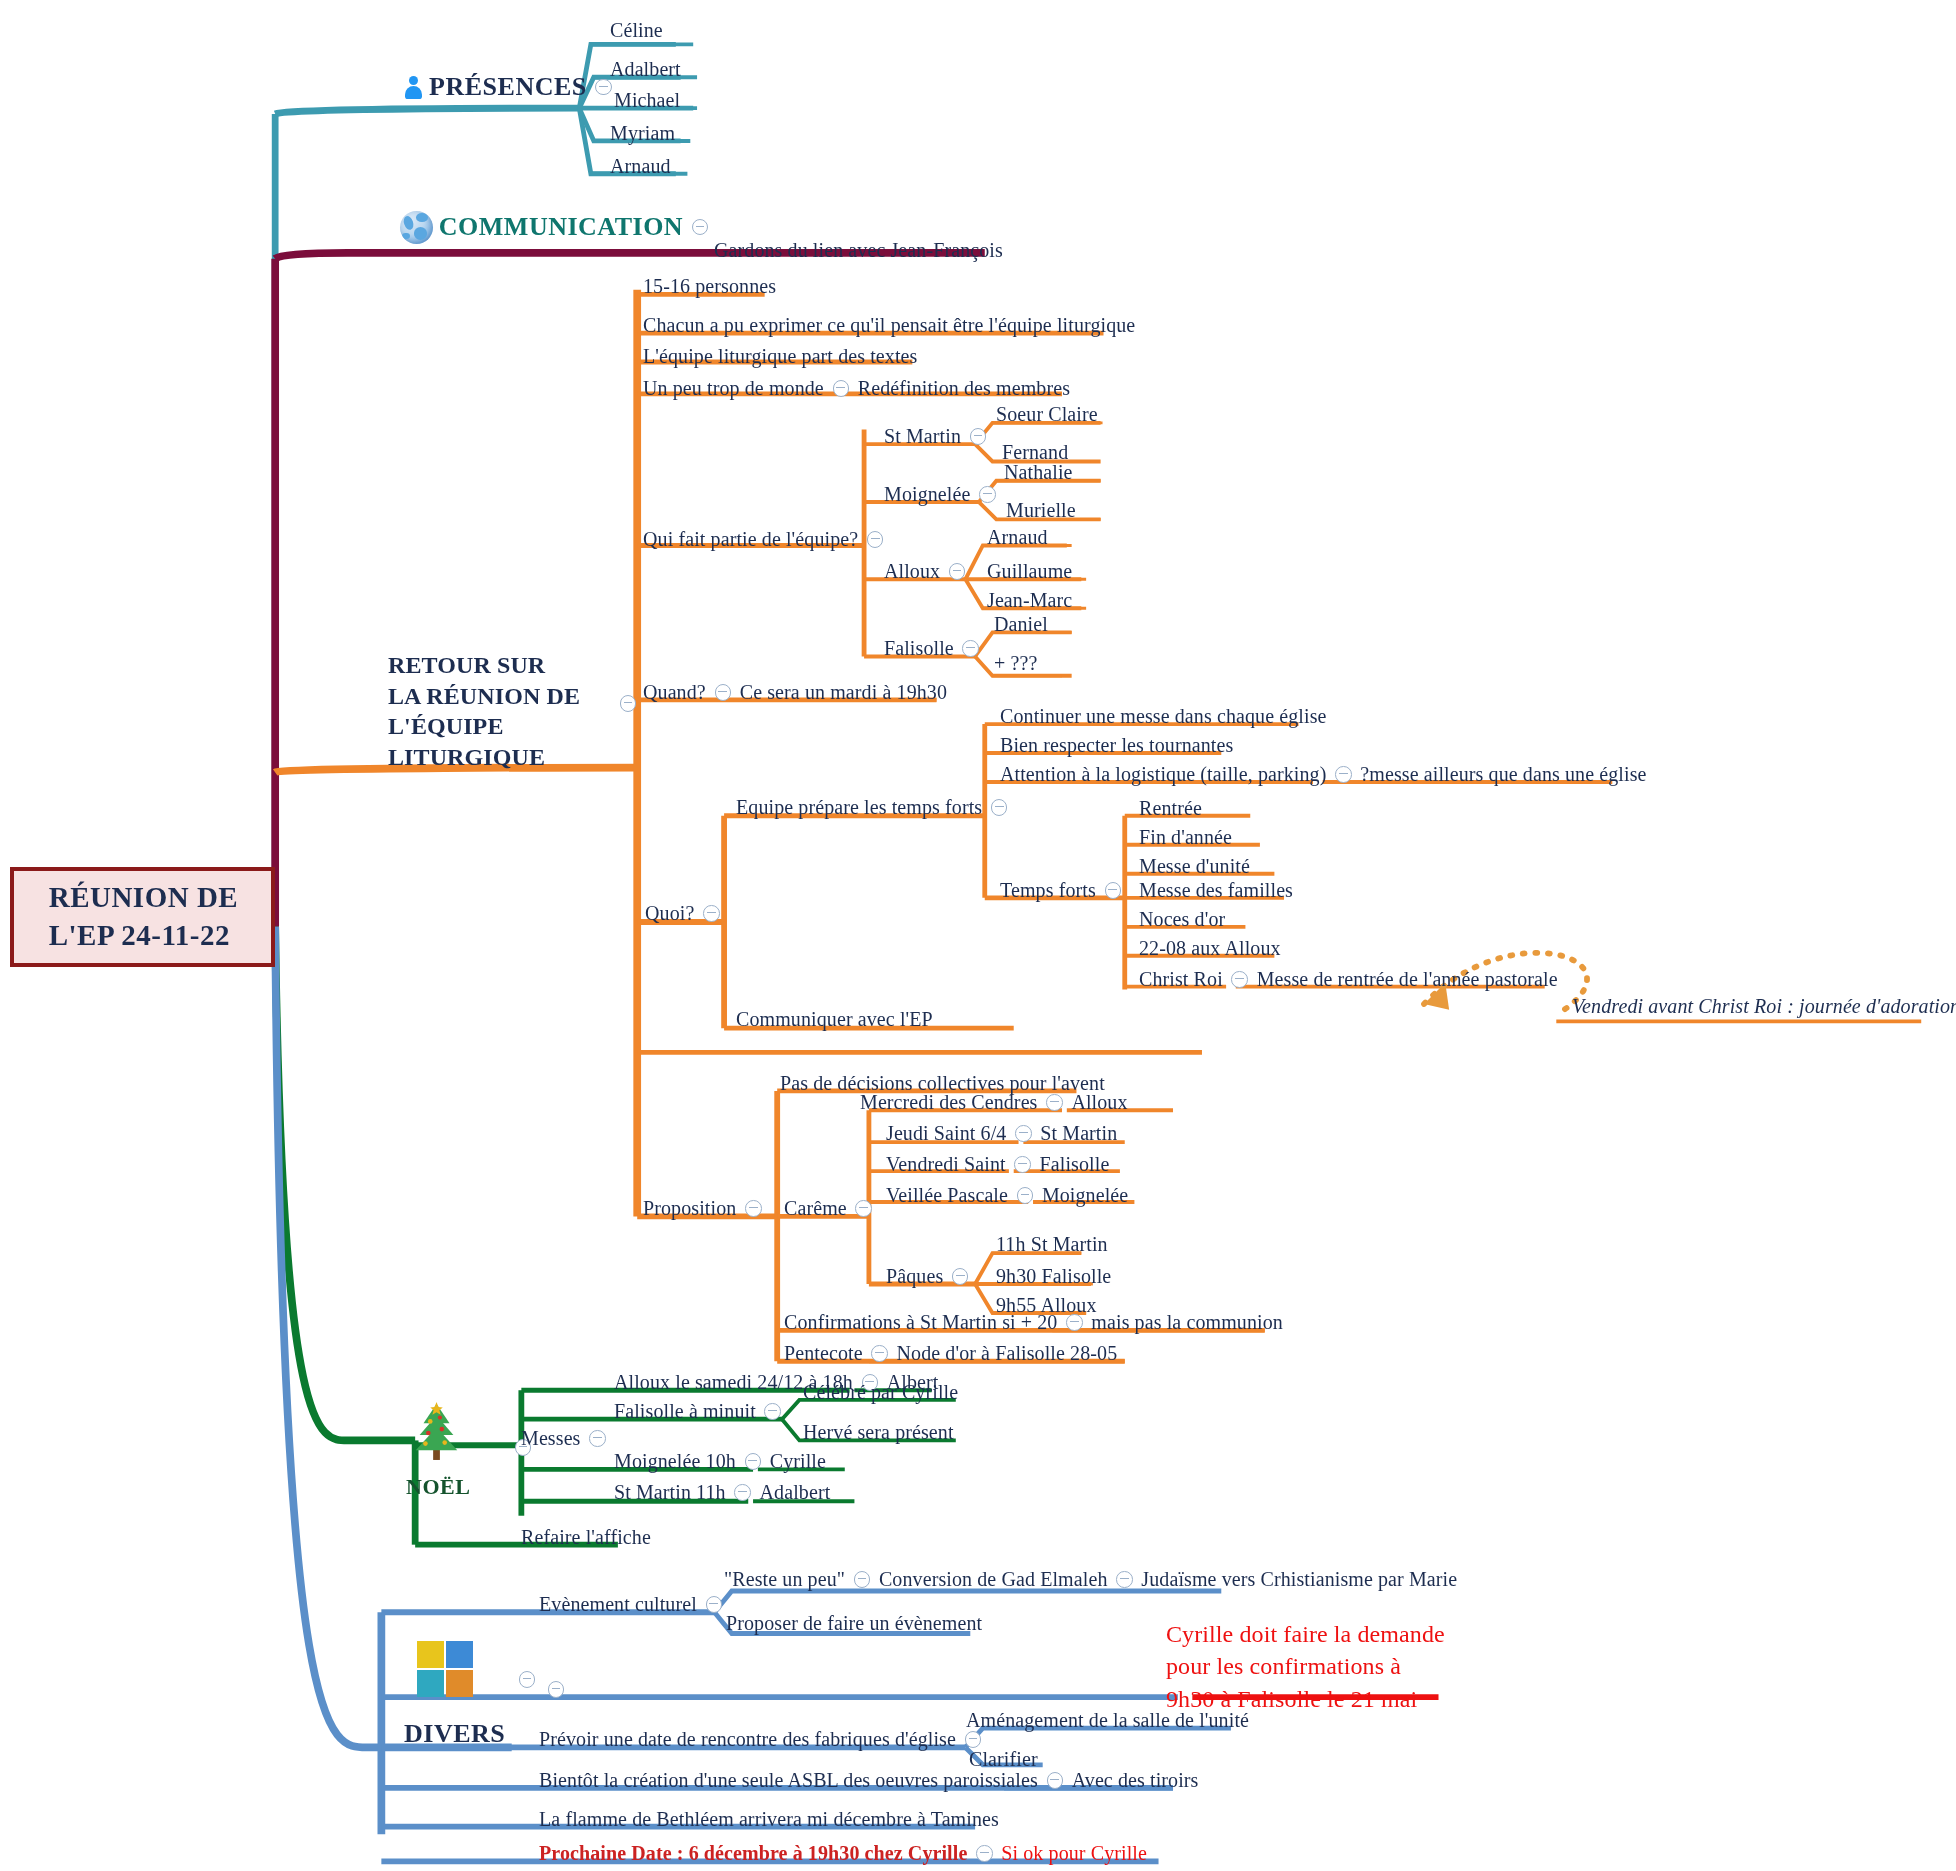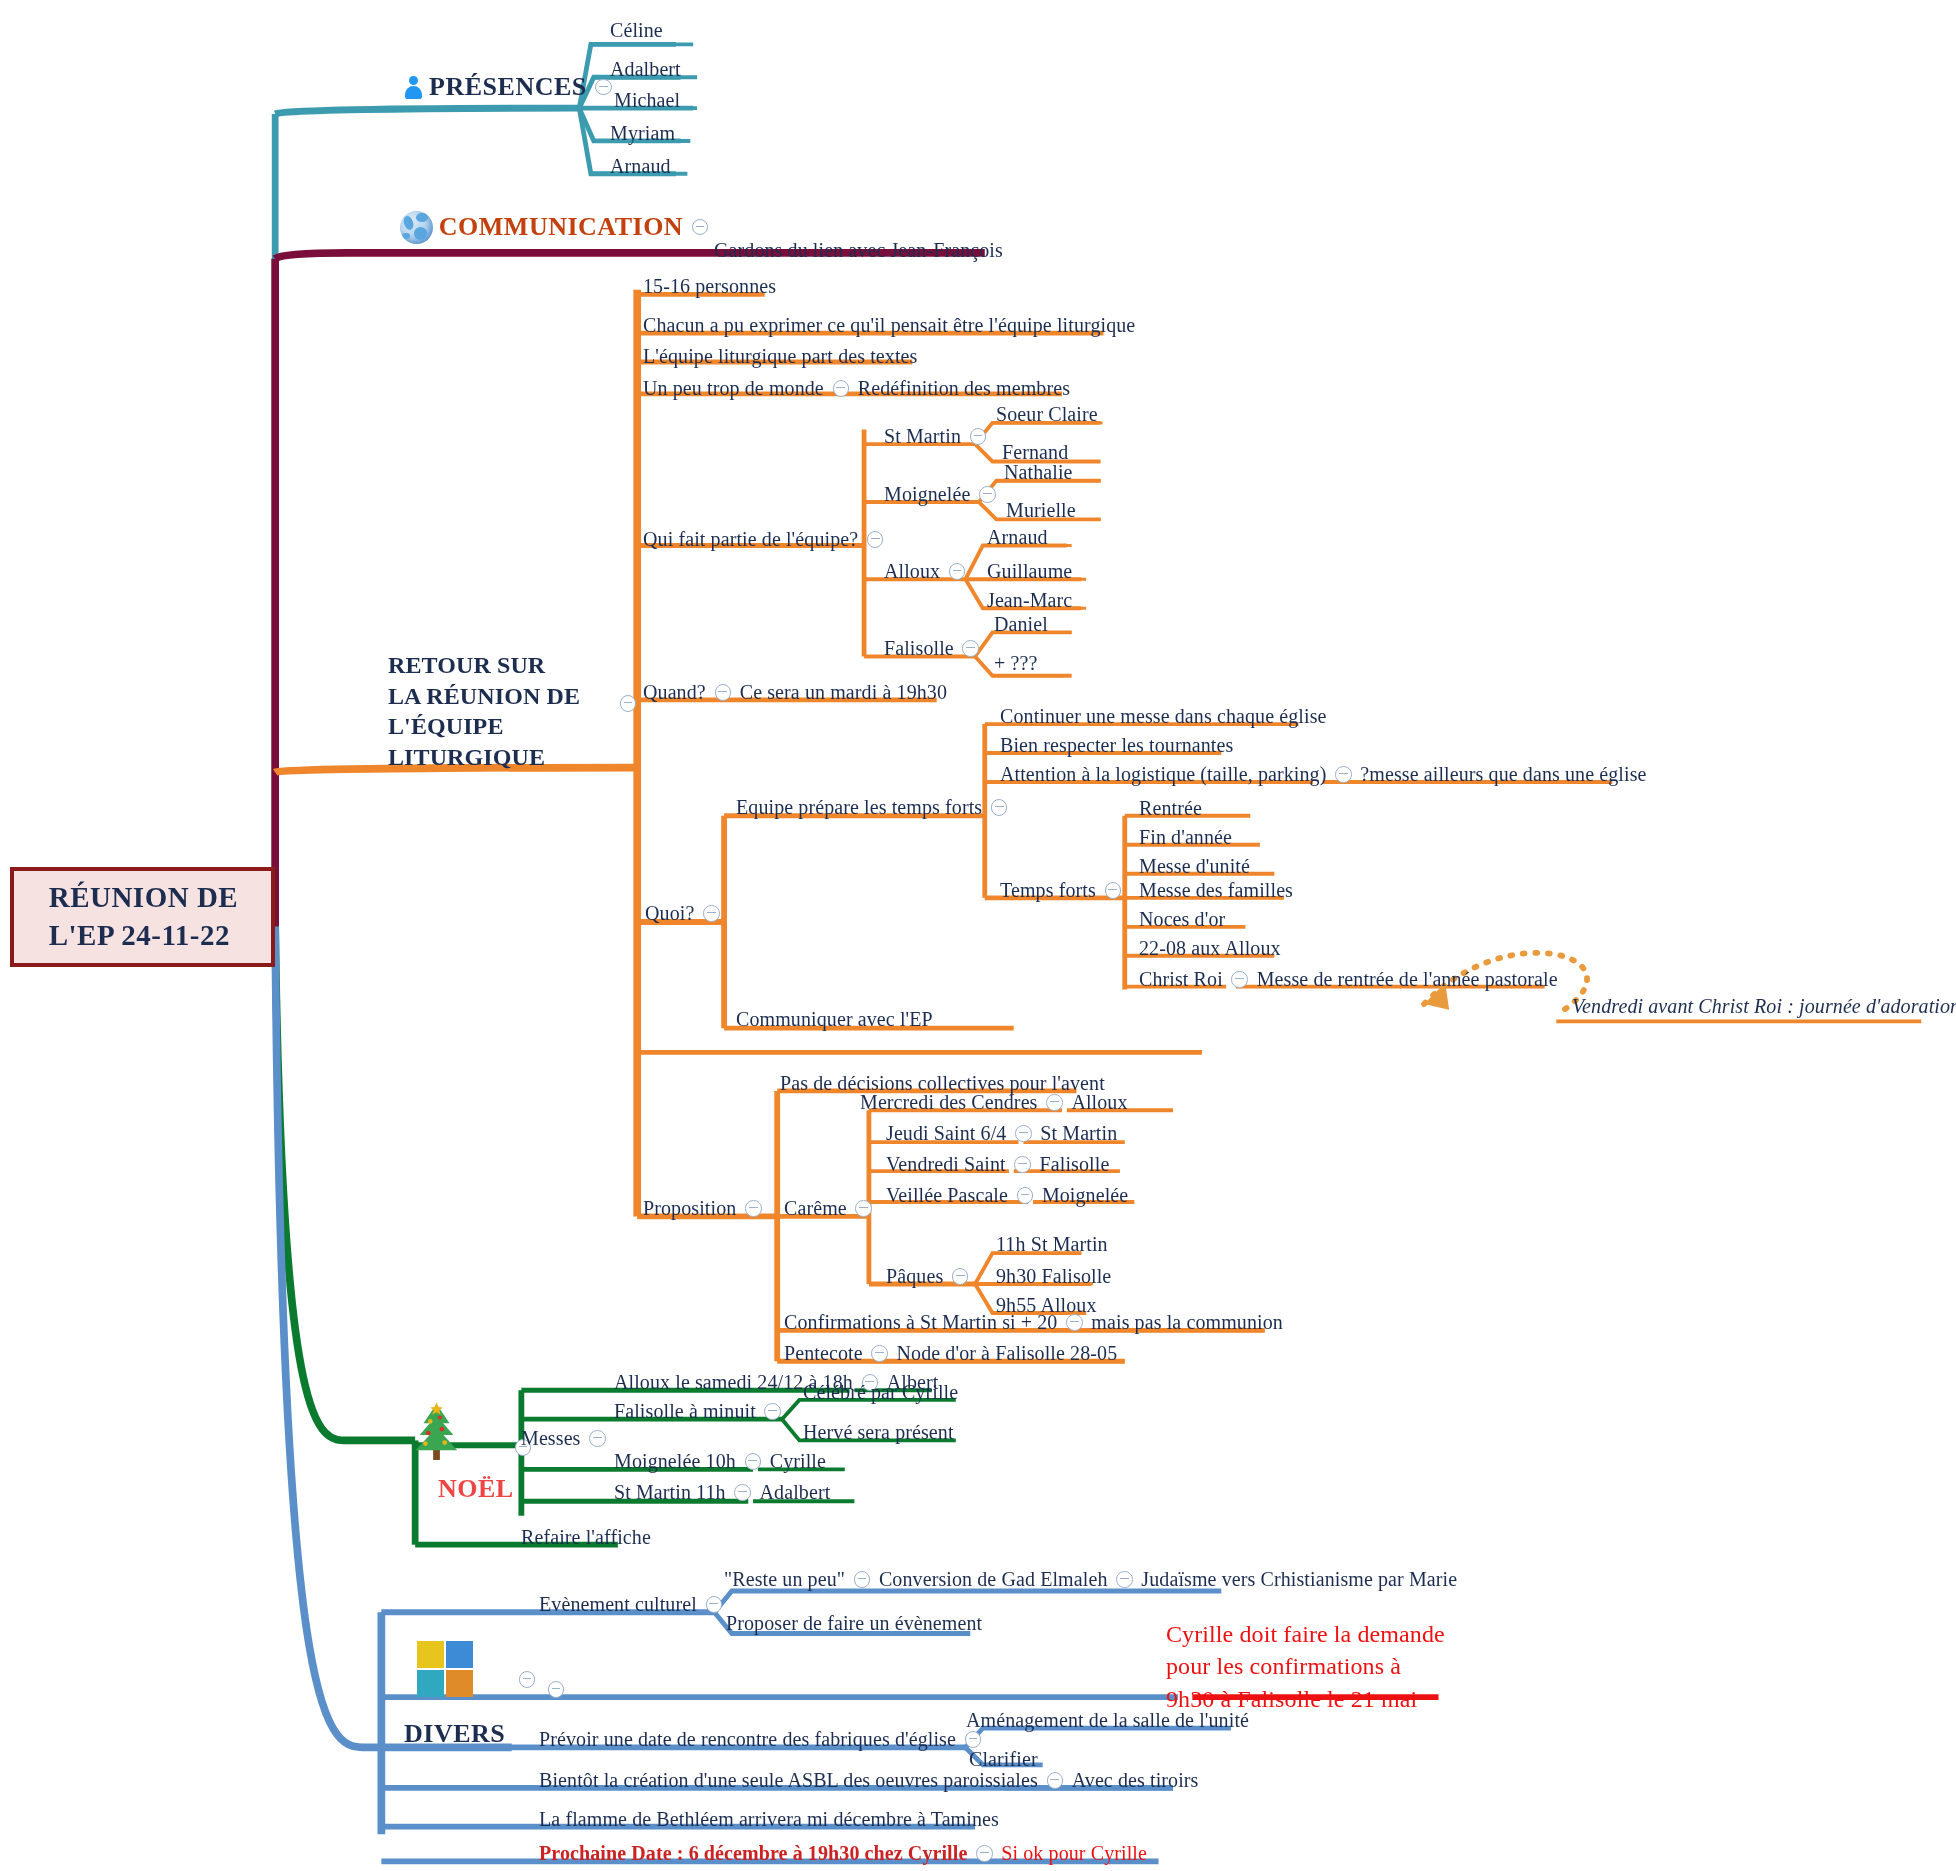--- a/index.html
+++ b/index.html
@@ -32,23 +32,23 @@
     position: relative; background: #fff;
   }
   .collapse::before {
     content: ""; position: absolute; left: 2.9px; right: 2.9px; top: 5.8px;
     height: 1px; background: #9bb0c9;
   }
 
   
   .branch-title { font-weight: bold; }
   .t-presences { font-size: 26px; color: #1d2d50; letter-spacing: 0.5px; }
-  .t-communication { font-size: 26px; color: #c2410c; letter-spacing: 0.5px; }
+  .t-communication { font-size: 26px; color: #0f766e; letter-spacing: 0.5px; }
   .t-retour { font-size: 24px; color: #1d2d50; line-height: 1.28; white-space: normal; width: 193px; }
-  .t-noel { font-size: 26px; color: #ef4444; letter-spacing: 0.5px; margin-left: 32px; }
+  .t-noel { font-size: 22px; color: #14532d; letter-spacing: 0.5px; }
   .t-divers { font-size: 26px; color: #1d2d50; letter-spacing: 0.5px; }
 
   .root-node {
     position: absolute;
     left: 9.7px; top: 867px;
     width: 265px; height: 100px;
     border: 4.8px solid #8b1a1a;
     background: #f7e2e2;
     display: flex; align-items: center; justify-content: center;
     box-sizing: border-box;

